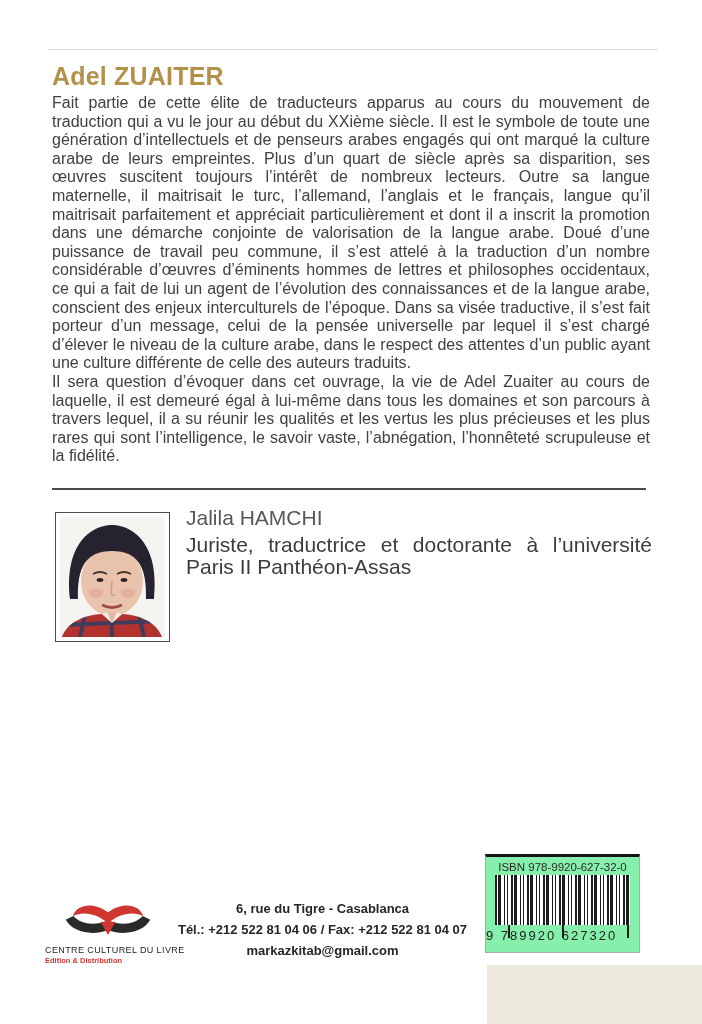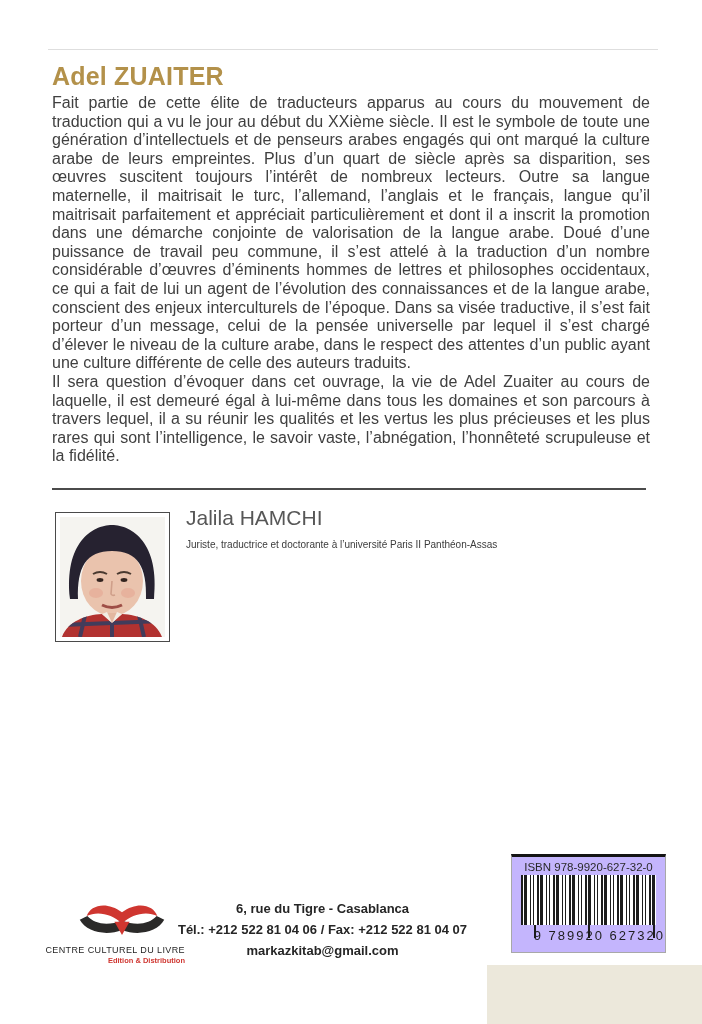--- a/index.html
+++ b/index.html
@@ -64,31 +64,31 @@
     position: absolute;
     left: 186px; top: 506px;
     font-size: 21px;
     font-weight: normal;
     color: #575757;
   }
   .author-bio {
     position: absolute;
     left: 186px; top: 534px;
     width: 466px;
-    font-size: 10px;
+    font-size: 21px;
     line-height: 22px;
     color: #3c3c3c;
     text-align: justify;
   }
 
   .logo-block {
     position: absolute;
     left: 45px; top: 882px;
     width: 140px;
-    text-align: right;
+    text-align: left;
   }
   .logo-book { width: 126px; height: 58px; }
   .logo-name {
     font-size: 9px;
     letter-spacing: 0.4px;
     color: #1f1f1f;
     margin-top: 1px;
     white-space: nowrap;
   }
   .logo-tagline {
@@ -105,23 +105,23 @@
     text-align: center;
     font-size: 13px;
     font-weight: bold;
     color: #262626;
     line-height: 21px;
   }
   .address-block div { white-space: nowrap; }
 
   .barcode-box {
     position: absolute;
-    left: 511px; top: 854px;
+    left: 485px; top: 854px;
     width: 155px; height: 99px;
-    background: #c4b5fd;
+    background: #86efac;
     border: 1px solid #a8a8a8;
     border-top: 3px solid #141414;
   }
   .isbn-label {
     margin-top: 4px;
     text-align: center;
     font-size: 11.5px;
     color: #2a2a2a;
     white-space: nowrap;
   }
@@ -143,21 +143,21 @@
     width: 2px; height: 13px;
     top: 68px;
     background: #1c1c1c;
   }
   .guard.g-left  { left: 22px; }
   .guard.g-mid   { left: 76px; }
   .guard.g-right { right: 10px; }
   .barcode-digits {
     position: relative;
     margin-top: 3px;
-    text-align: right;
+    text-align: left;
     font-size: 13px;
     letter-spacing: 2px;
     color: #1e1e1e;
     white-space: nowrap;
   }
 
   .beige-panel {
     position: absolute;
     left: 487px; top: 965px;
     width: 215px; height: 59px;

